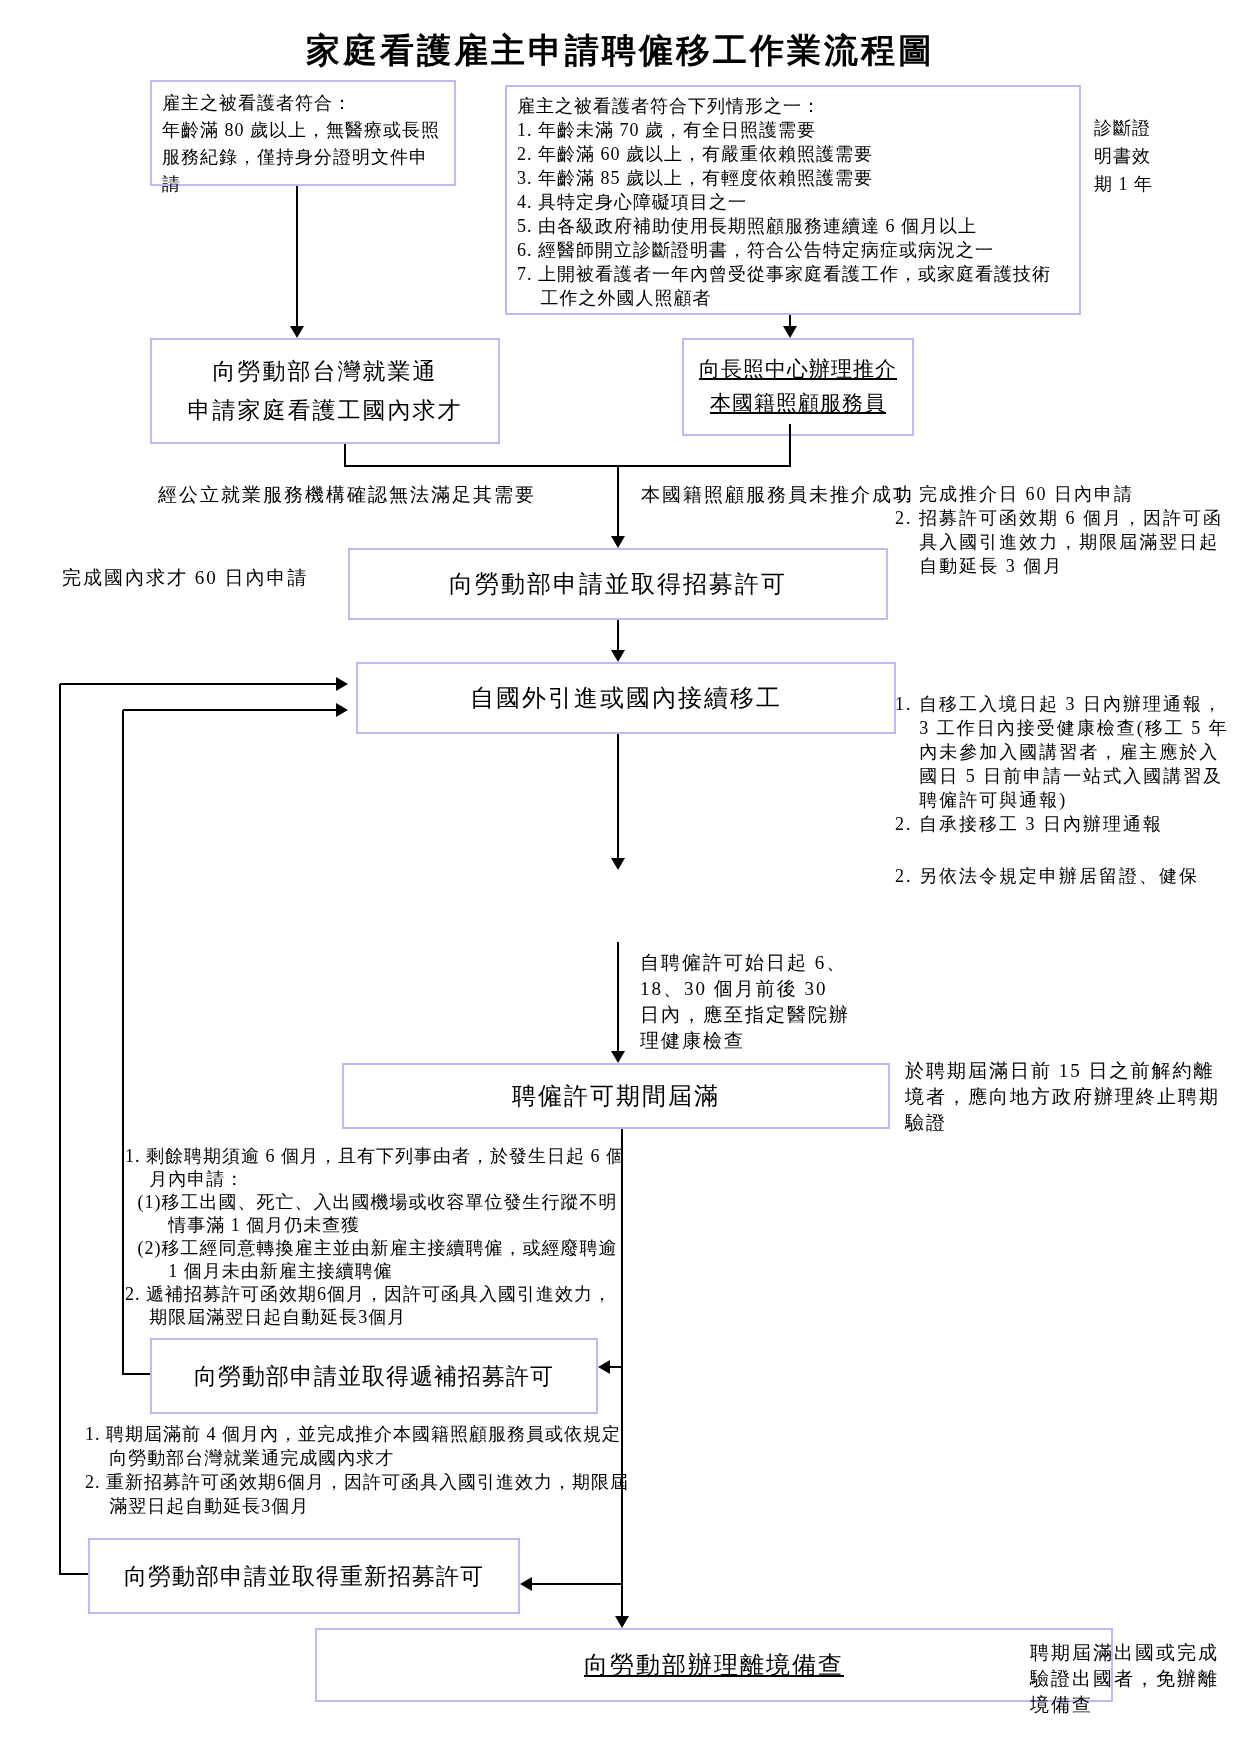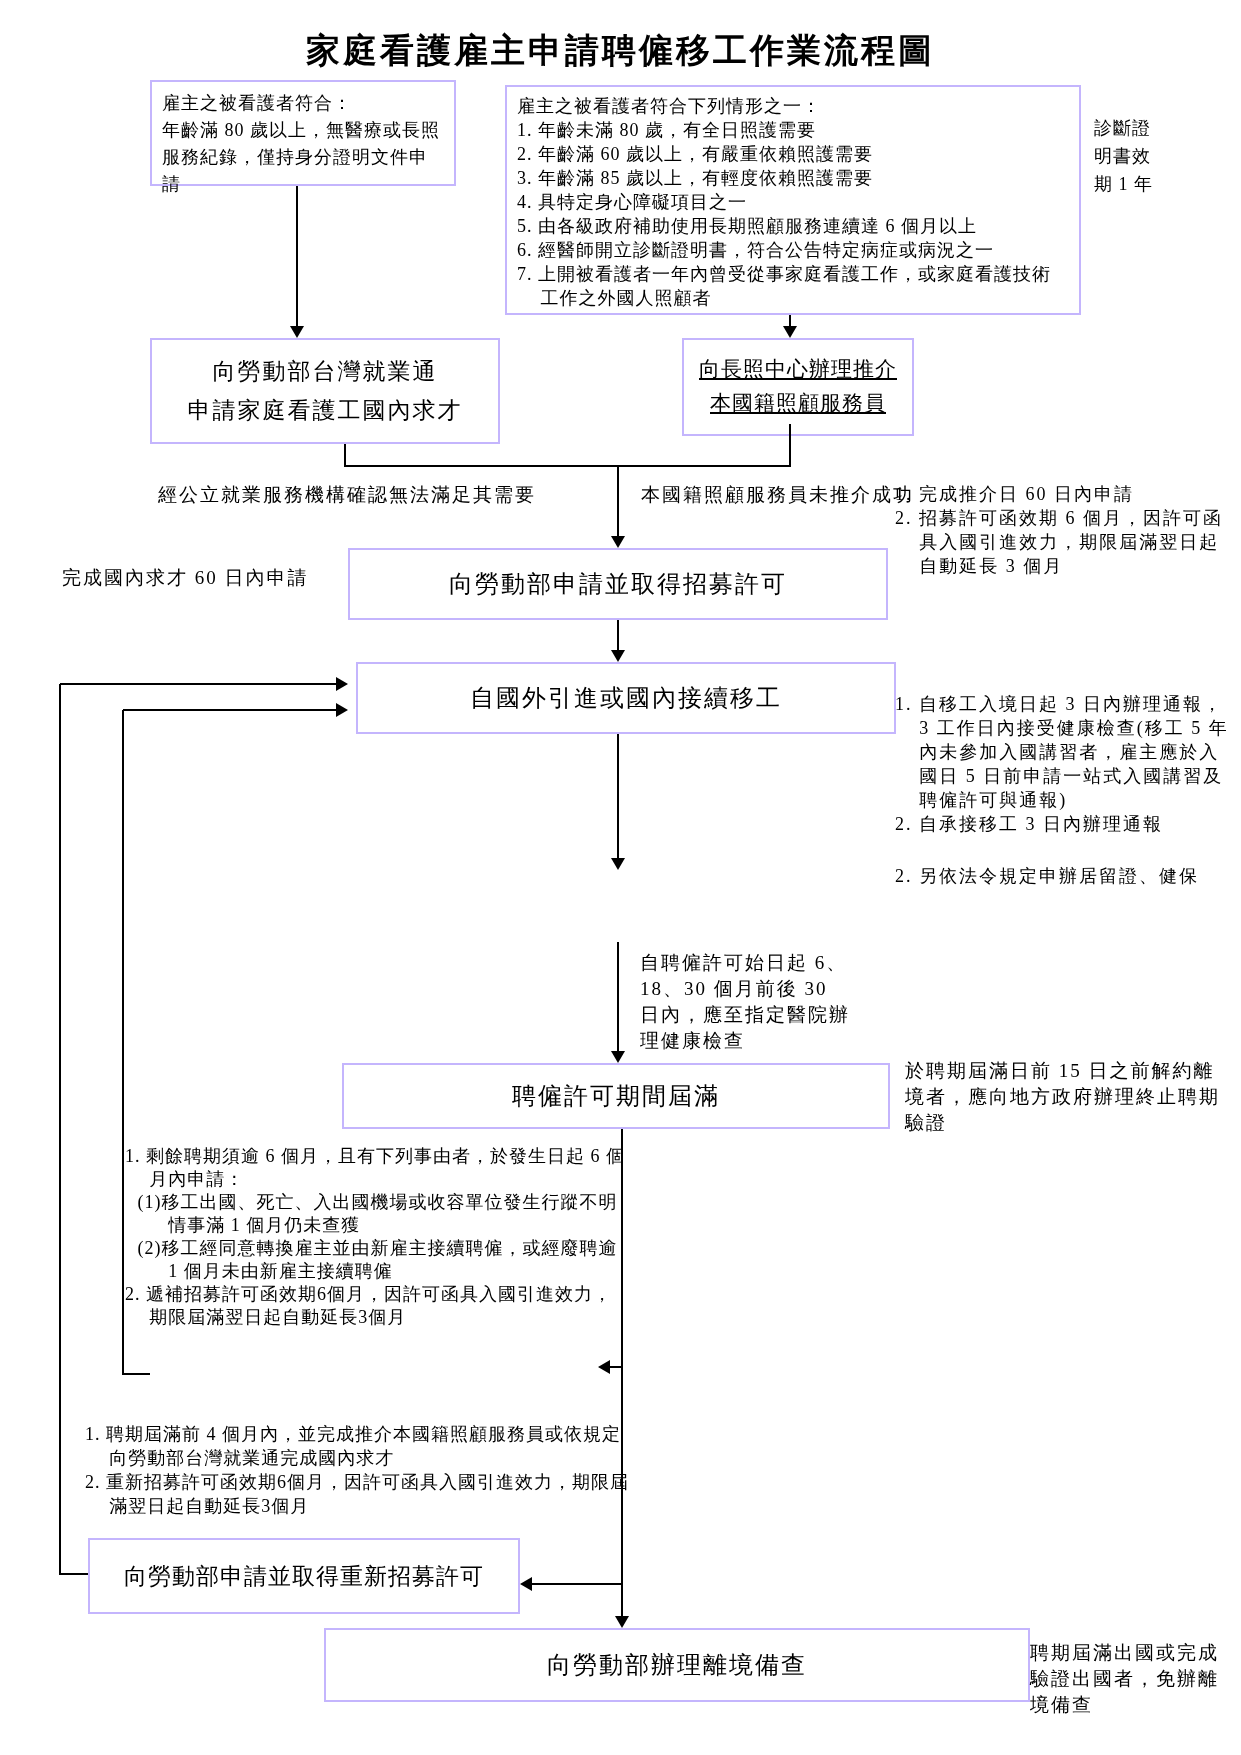--- a/index.html
+++ b/index.html
@@ -37,21 +37,21 @@
 
   <div class="title">家庭看護雇主申請聘僱移工作業流程圖</div>
 
   <div class="box" style="left:150px;top:80px;width:306px;height:106px;padding:8px 10px;font-size:18px;line-height:27px;letter-spacing:1px;">
     <div>雇主之被看護者符合：</div>
     <div>年齡滿 80 歲以上，無醫療或長照服務紀錄，僅持身分證明文件申請</div>
   </div>
 
   <div class="box listbox" style="left:505px;top:85px;width:576px;height:230px;">
     <div>雇主之被看護者符合下列情形之一：</div>
-    <div class="hang">1. 年齡未滿 80 歲，有全日照護需要</div>
+    <div class="hang">1. 年齡未滿 70 歲，有全日照護需要</div>
     <div class="hang">2. 年齡滿 60 歲以上，有嚴重依賴照護需要</div>
     <div class="hang">3. 年齡滿 85 歲以上，有輕度依賴照護需要</div>
     <div class="hang">4. 具特定身心障礙項目之一</div>
     <div class="hang">5. 由各級政府補助使用長期照顧服務連續達 6 個月以上</div>
     <div class="hang">6. 經醫師開立診斷證明書，符合公告特定病症或病況之一</div>
     <div class="hang">7. 上開被看護者一年內曾受從事家庭看護工作，或家庭看護技術工作之外國人照顧者</div>
   </div>
 
   <div class="note" style="left:1094px;top:114px;width:64px;font-size:18px;line-height:28px;letter-spacing:1px;">診斷證明書效期 1 年</div>
 
@@ -133,24 +133,25 @@
   <div class="hline" style="left:532px;top:1583px;width:91px;"></div>
   <div class="head-left" style="left:520px;top:1577px;"></div>
 
   <div class="note" style="left:125px;top:1145px;width:505px;line-height:23px;letter-spacing:1px;">
     <div class="num-item">1. 剩餘聘期須逾 6 個月，且有下列事由者，於發生日起 6 個月內申請：</div>
     <div class="sub-item">(1)移工出國、死亡、入出國機場或收容單位發生行蹤不明情事滿 1 個月仍未查獲</div>
     <div class="sub-item">(2)移工經同意轉換雇主並由新雇主接續聘僱，或經廢聘逾 1 個月未由新雇主接續聘僱</div>
     <div class="num-item">2. 遞補招募許可函效期6個月，因許可函具入國引進效力，期限屆滿翌日起自動延長3個月</div>
   </div>
 
+  <div class="box center mid" style="left:150px;top:1338px;width:448px;height:76px;">向勞動部申請並取得遞補招募許可</div>
 
   <div class="note" style="left:85px;top:1422px;width:545px;line-height:24px;letter-spacing:1px;">
     <div class="num-item">1. 聘期屆滿前 4 個月內，並完成推介本國籍照顧服務員或依規定向勞動部台灣就業通完成國內求才</div>
     <div class="num-item">2. 重新招募許可函效期6個月，因許可函具入國引進效力，期限屆滿翌日起自動延長3個月</div>
   </div>
 
   <div class="box center mid" style="left:88px;top:1538px;width:432px;height:76px;">向勞動部申請並取得重新招募許可</div>
 
-  <div class="box center big" style="left:324px;top:1628px;width:706px;height:74px;">向勞動部辦理離境備查</div>
+  <div class="box center big" style="left:315px;top:1628px;width:798px;height:74px;text-decoration:underline;">向勞動部辦理離境備查</div>
   <div class="note" style="left:1030px;top:1640px;width:208px;font-size:19px;line-height:26px;">聘期屆滿出國或完成驗證出國者，免辦離境備查</div>
 
 </div>
 
 </body></html>

